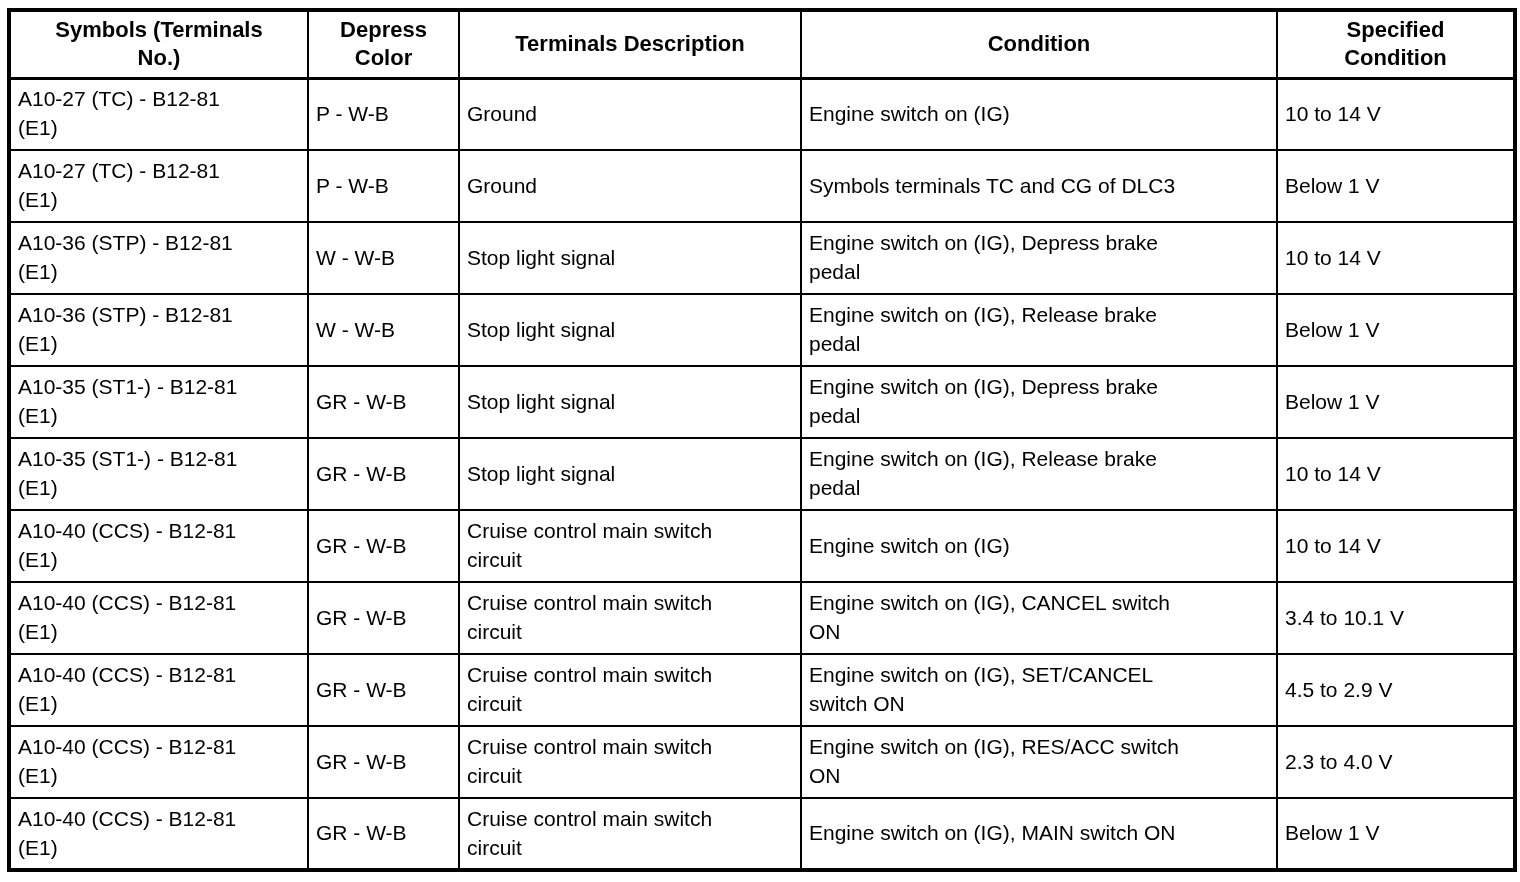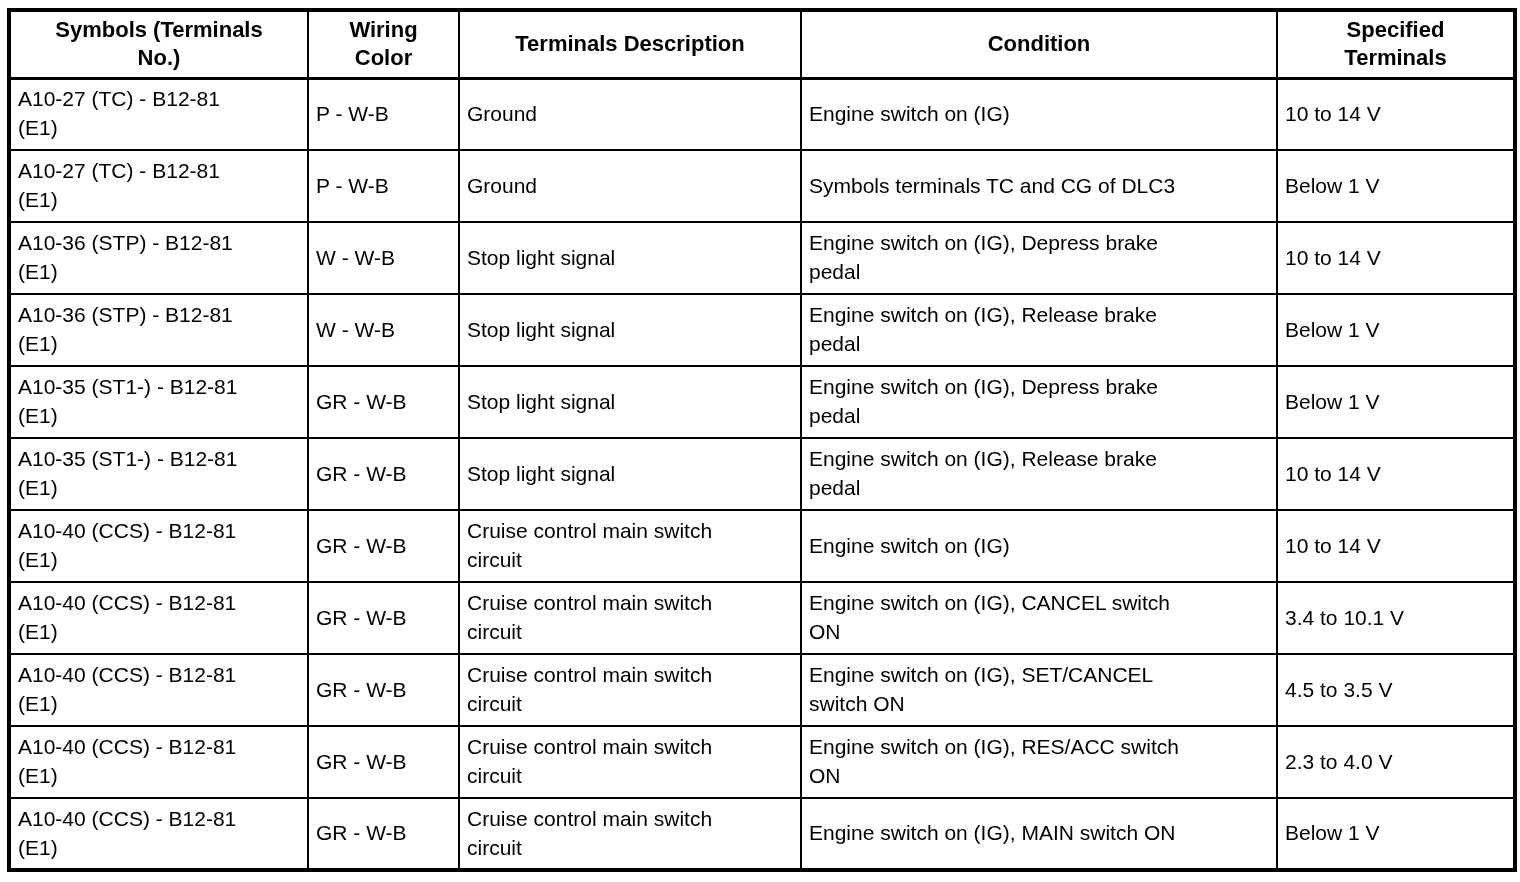--- a/index.html
+++ b/index.html
@@ -57,26 +57,26 @@
       <col style="width:299px">
       <col style="width:151px">
       <col style="width:342px">
       <col style="width:476px">
       <col style="width:238px">
     </colgroup>
     <thead>
       <tr>
         <th>Symbols (Terminals
 No.)</th>
-        <th>Wiring
+        <th>Depress
 Color</th>
         <th>Terminals Description</th>
         <th>Condition</th>
         <th>Specified
-Terminals</th>
+Condition</th>
       </tr>
     </thead>
     <tbody>
       <tr>
         <td>A10-27 (TC) - B12-81
 (E1)</td>
         <td>P - W-B</td>
         <td>Ground</td>
         <td>Engine switch on (IG)</td>
         <td>10 to 14 V</td>
@@ -145,21 +145,21 @@
         <td>3.4 to 10.1 V</td>
       </tr>
       <tr>
         <td>A10-40 (CCS) - B12-81
 (E1)</td>
         <td>GR - W-B</td>
         <td>Cruise control main switch
 circuit</td>
         <td>Engine switch on (IG), SET/CANCEL
 switch ON</td>
-        <td>4.5 to 3.5 V</td>
+        <td>4.5 to 2.9 V</td>
       </tr>
       <tr>
         <td>A10-40 (CCS) - B12-81
 (E1)</td>
         <td>GR - W-B</td>
         <td>Cruise control main switch
 circuit</td>
         <td>Engine switch on (IG), RES/ACC switch
 ON</td>
         <td>2.3 to 4.0 V</td>

